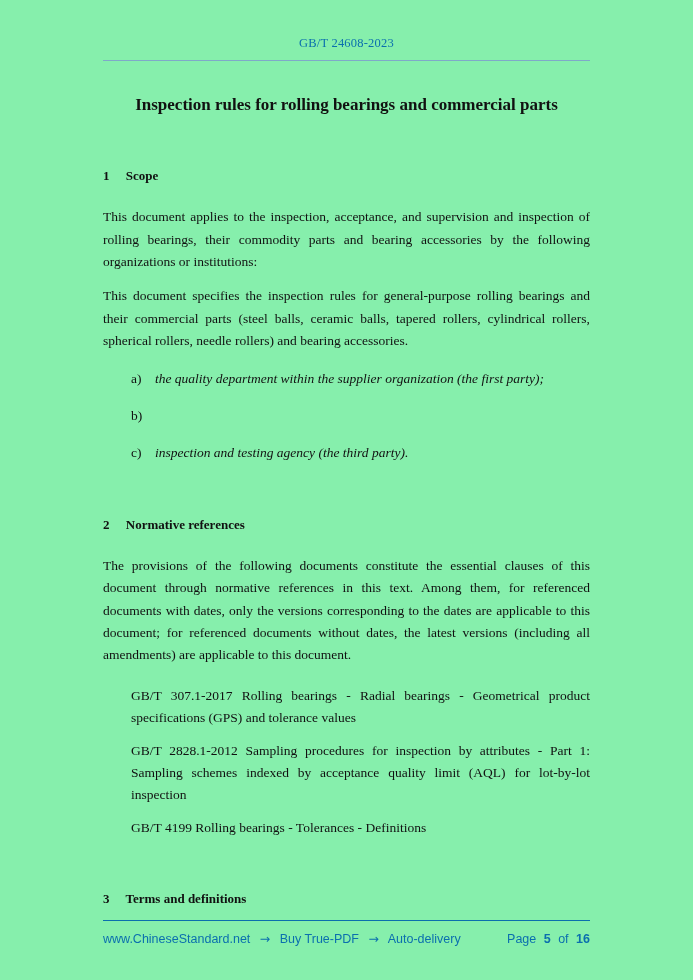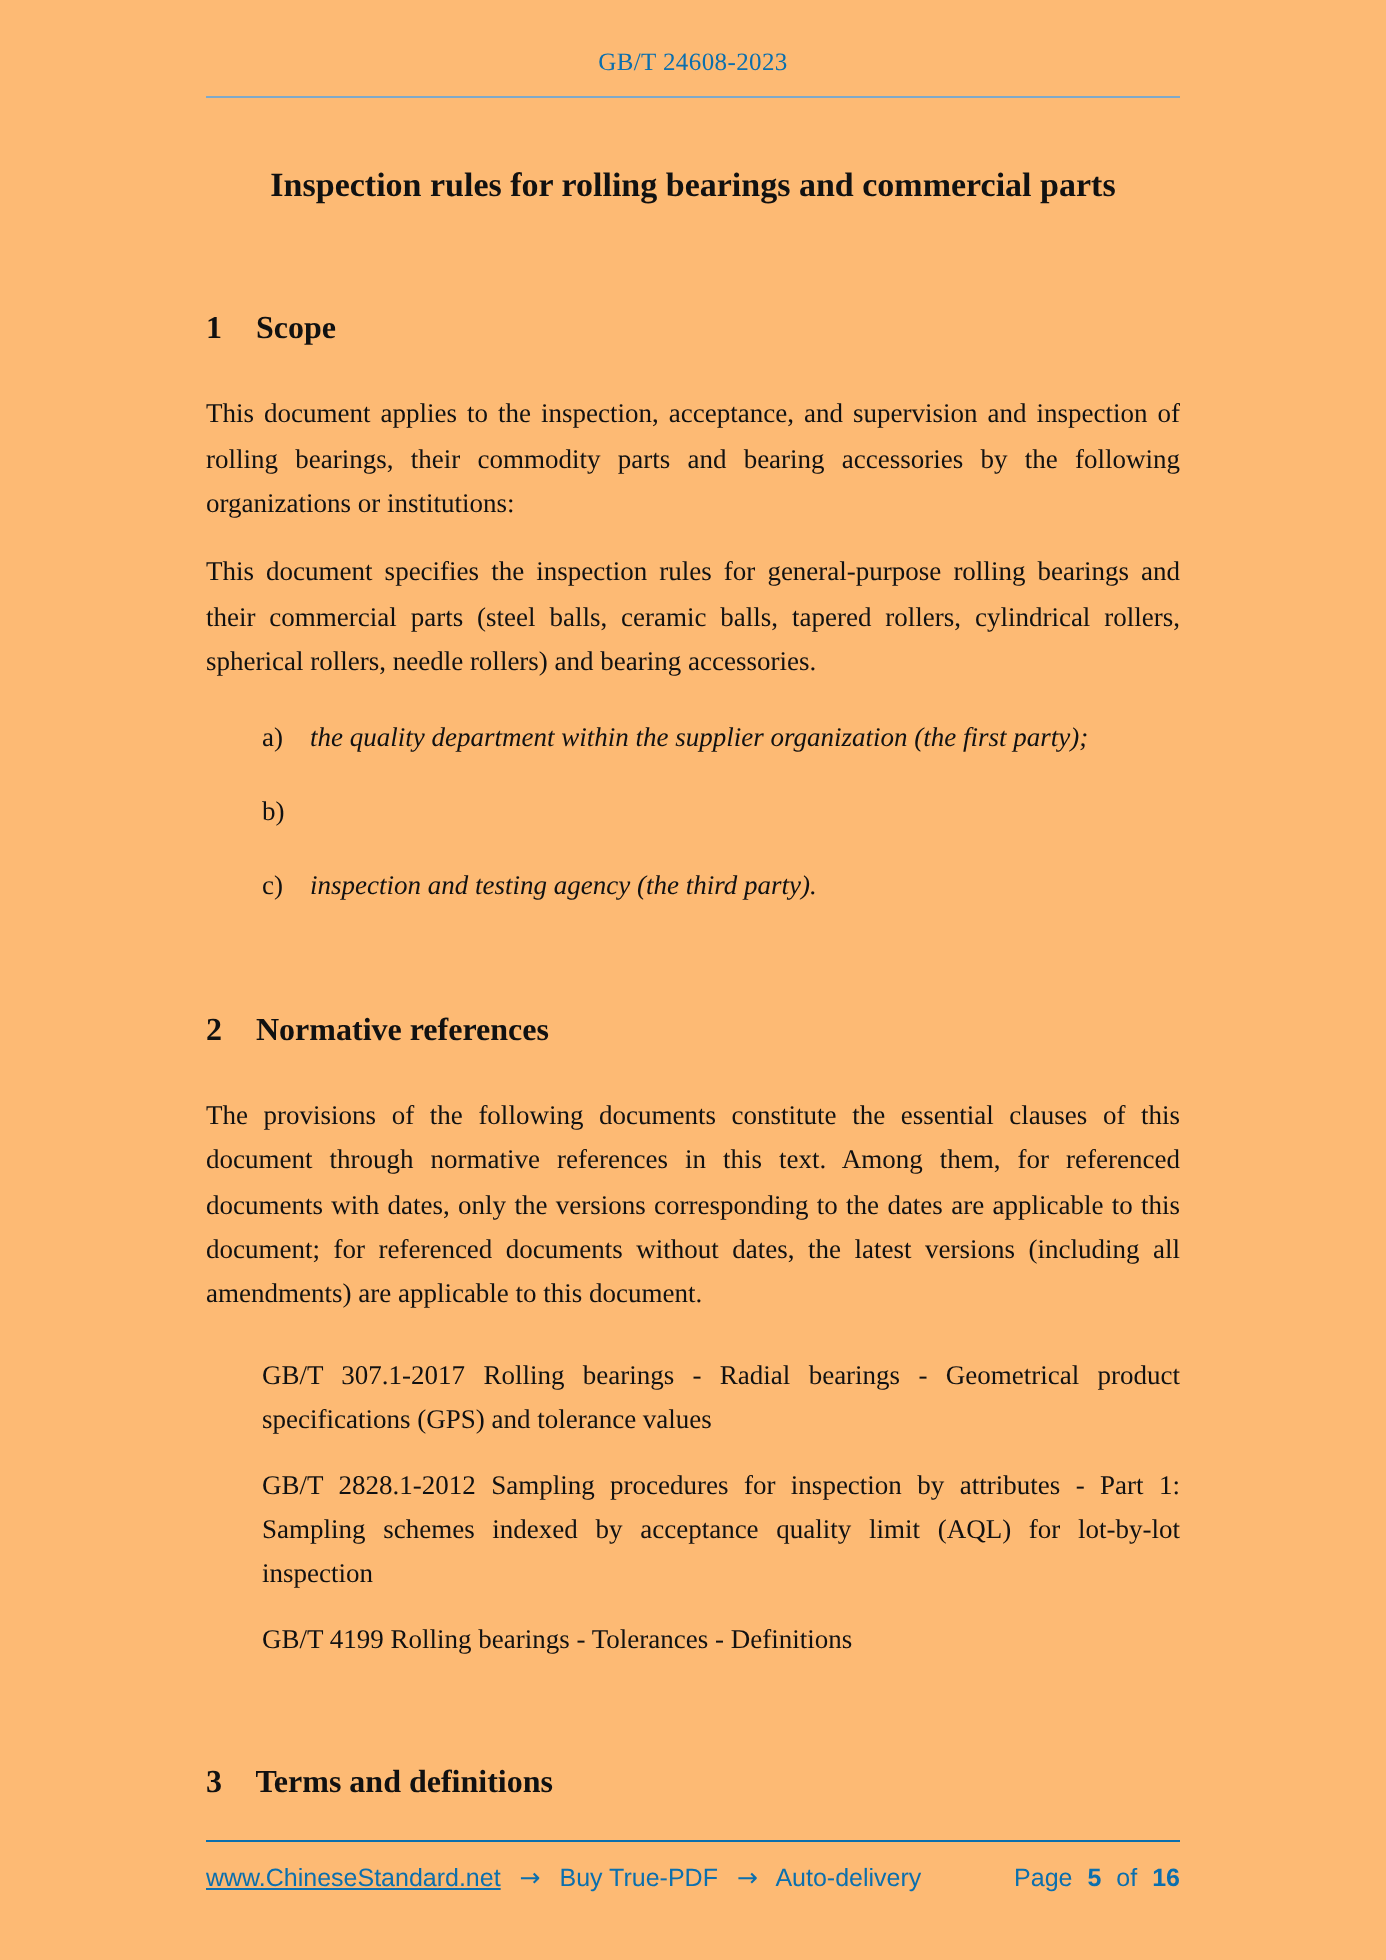--- a/index.html
+++ b/index.html
@@ -6,22 +6,22 @@
     --accent:#0b6fae;
     --rule:#7fa9c9;
     --text:#111111;
   }
   *{box-sizing:border-box;margin:0;padding:0;}
   html,body{background:#ffffff;}
   body{width:693px;height:980px;margin:0 auto;font-family:"Liberation Serif", serif;color:var(--text);}
   .page{
     position:relative;
     width:693px;height:980px;
-    background:#fdba74;
-    padding:24px 103px 0 103px;
+    background:#86efac;
+    padding:36px 103px 0 103px;
     overflow:hidden;
   }
   
   .doc-number{
     text-align:center;
     color:var(--accent);
     font-size:12.5px;
     letter-spacing:0.2px;
   }
   .header-rule{
@@ -34,21 +34,21 @@
     margin-top:33px;
     text-align:center;
     font-size:17px;
     font-weight:bold;
     line-height:1.3;
   }
   
   .section-heading{
     margin-top:30px;
     margin-bottom:22px;
-    font-size:16px;
+    font-size:13px;
     font-weight:bold;
   }
   .section-heading:first-of-type{
     margin-top:52px;
   }
   .sec-num{margin-right:13px;}
   
   .para{
     font-size:13.5px;
     line-height:22.4px;
@@ -93,21 +93,20 @@
     display:flex;
     justify-content:space-between;
     align-items:baseline;
     font-family:"Liberation Sans", sans-serif;
     font-size:12.5px;
     color:var(--accent);
   }
   .footer-left span, .footer-left a{margin-right:6px;}
   .footer-link{
     color:var(--accent);
-    text-decoration:underline;
     cursor:pointer;
   }
   .arrow{font-family:"DejaVu Sans", sans-serif;}
   .footer-right span{margin-left:4px;text-align:right;}
   .pg-num{font-weight:bold;}
 </style>
 </head>
 <body>
 
 <div class="page">

